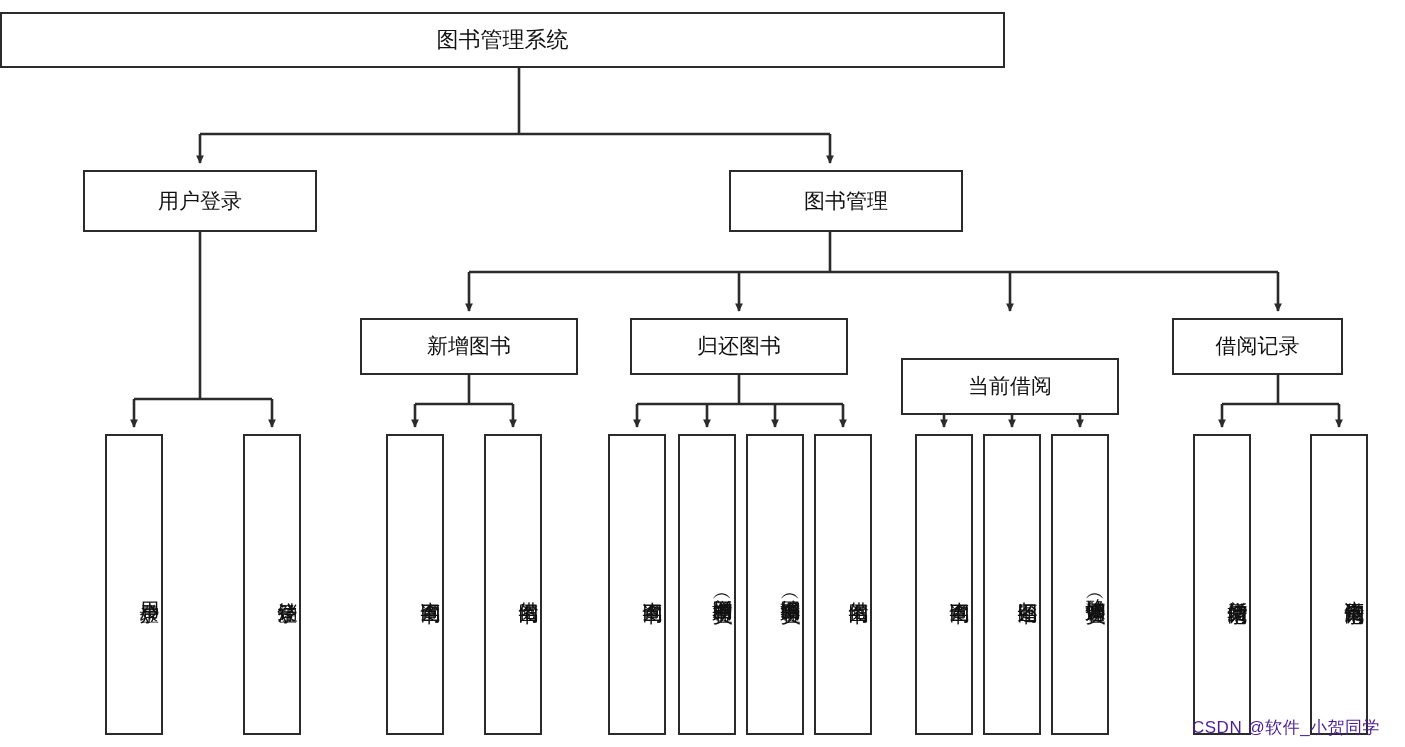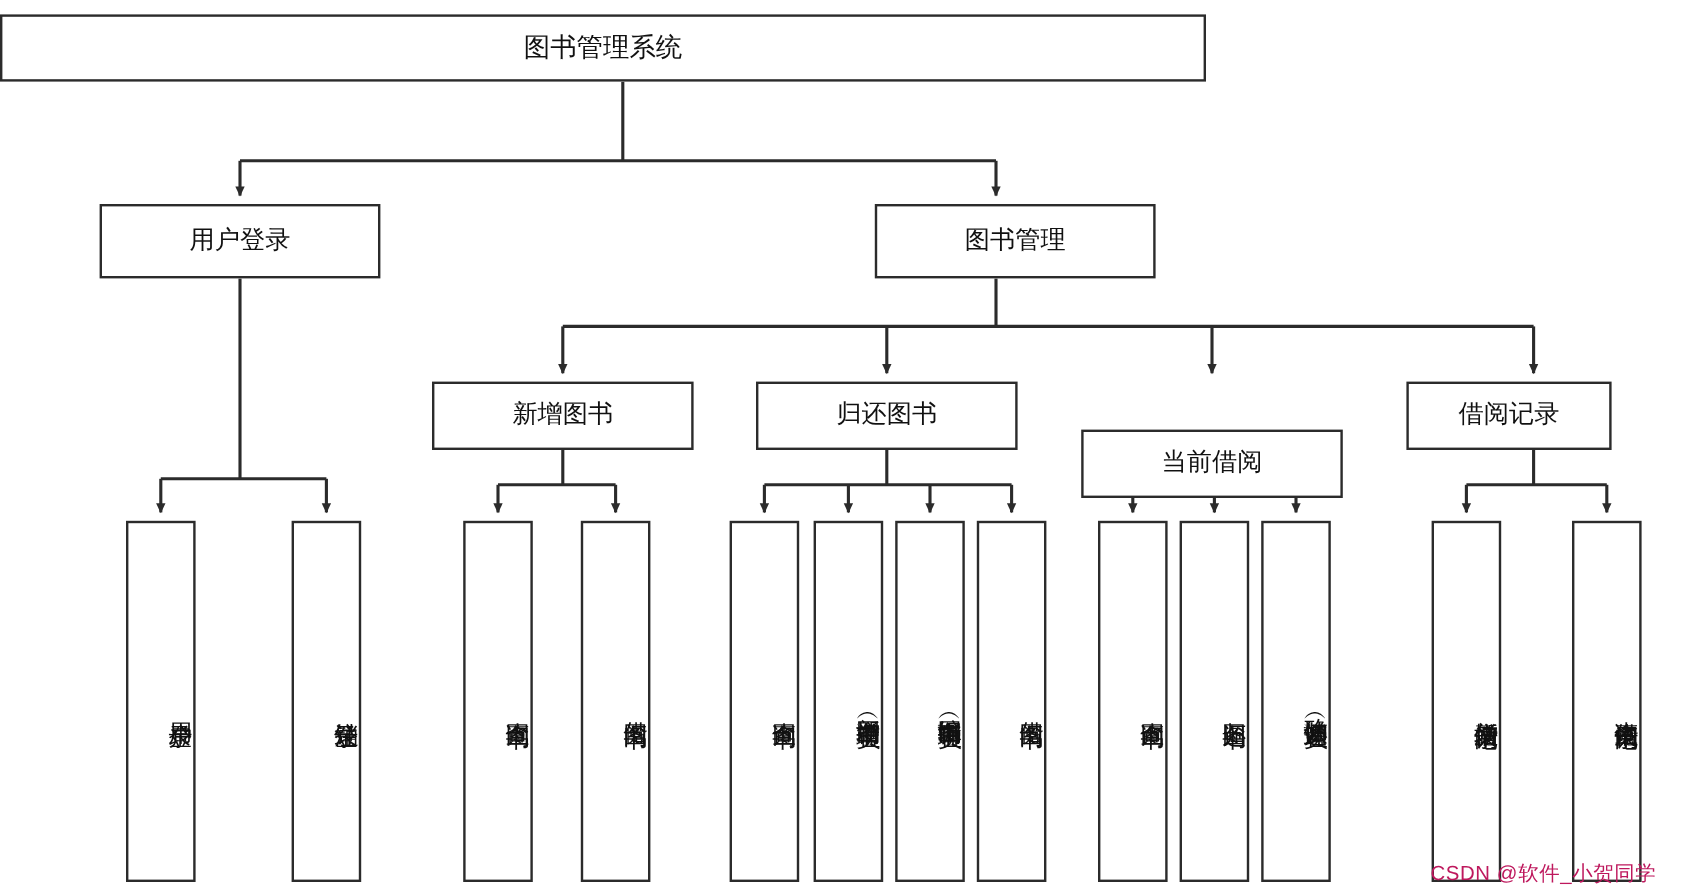--- a/index.html
+++ b/index.html
@@ -56,21 +56,21 @@
     display: block;
     white-space: pre-line;
   }
   .node.v .lbl {
     writing-mode: vertical-rl;
     text-orientation: upright;
   }
   .watermark {
     position: absolute;
     font-size: 17px;
-    color: #be185d;
+    color: #4c1d95;
     white-space: nowrap;
     letter-spacing: 0.5px;
   }
 </style>
 </head>
 <body>
 
 <div id="canvas">
 
   <svg class="edges" viewBox="0 0 1405 747" xmlns="http://www.w3.org/2000/svg">

